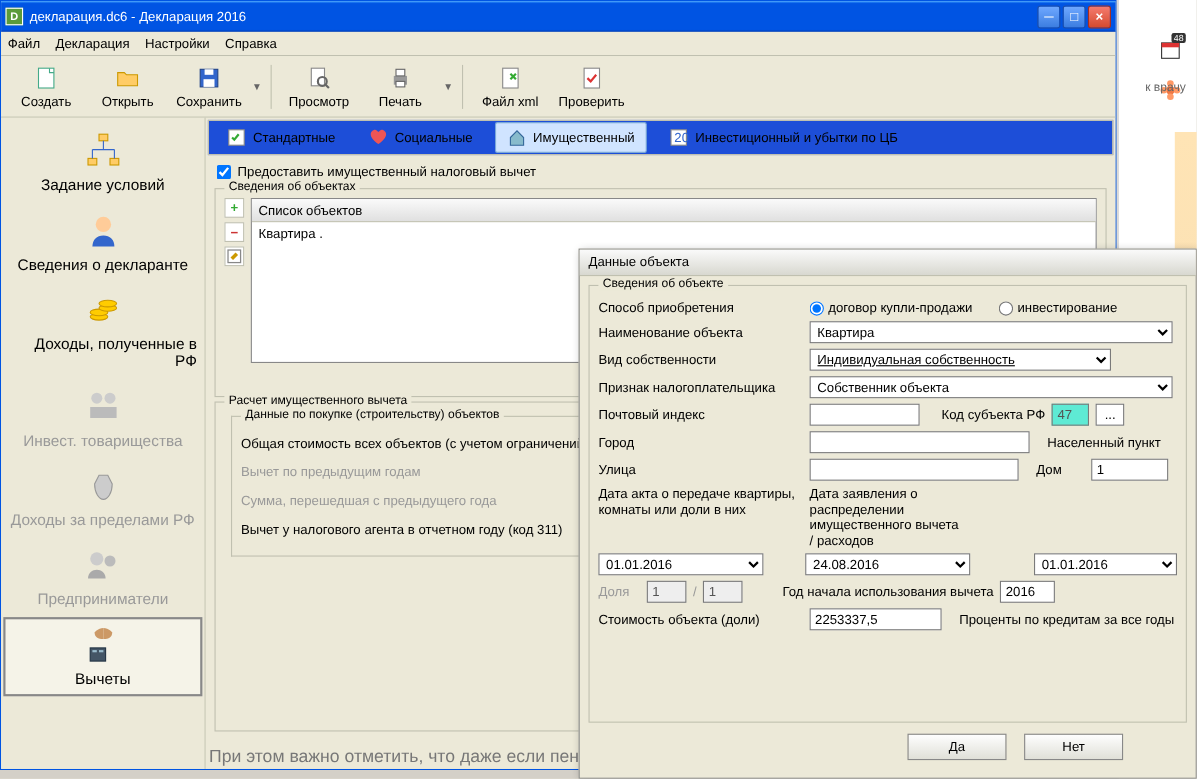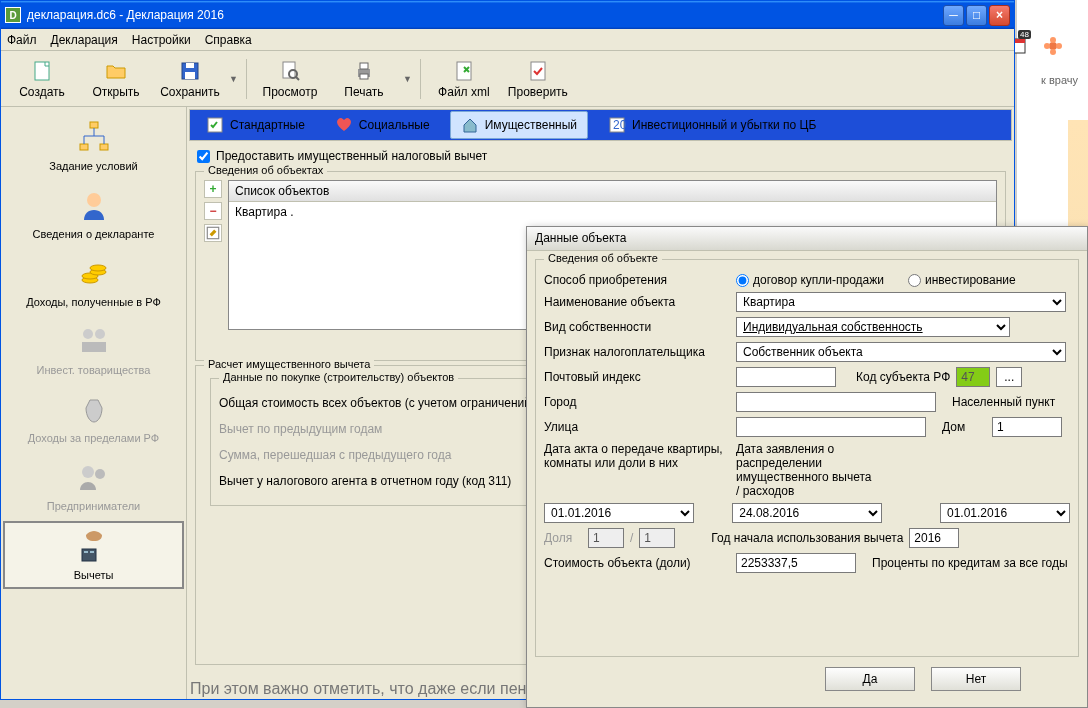--- a/index.html
+++ b/index.html
@@ -20,21 +20,21 @@
 .tbtn { display: flex; flex-direction: column; align-items: center; justify-content: center; min-width: 70px; height: 52px; cursor: pointer; border: 1px solid transparent; border-radius:2px; }
 .tbtn .ico { width: 24px; height: 24px; margin-bottom: 2px; }
 .tsep { width:1px; height:40px; background:#c0c0b0; margin:0 4px; }
 
 .content { display: flex; height: calc(100% - 28px - 22px - 56px); }
 .sidebar { width: 186px; background: #ece9d8; border-right: 1px solid #c0c0b0; padding: 6px 2px; }
 .sbitem { display: flex; flex-direction: column; align-items: center; padding: 6px 4px; cursor: pointer; border: 1px solid transparent; margin-bottom:2px; }
 .sbitem.sel { border: 2px solid #888; background:#f5f3e8; }
 .sbitem.disabled { color: #999; }
 .sbitem .sbico { width: 36px; height: 36px; margin-bottom: 4px; }
-.sbitem .sblbl { text-align:left; font-size:11px; }
+.sbitem .sblbl { text-align:right; font-size:14px; }
 
 .main { flex: 1; background: #ece9d8; padding: 2px; position:relative; }
 .tabstrip { height: 32px; display: flex; align-items: center; gap: 10px; padding: 0 6px; border: 1px solid #c0c0b0; background:#1d4ed8; margin-bottom:4px;}
 .tab { display: flex; align-items: center; gap: 6px; padding: 4px 10px; cursor: pointer; }
 .tab.sel { background: #d0e4ff; border: 1px solid #7aa8d8; border-radius:2px; }
 .tabico { width:18px; height:18px; }
 
 .checkrow { display:flex; align-items:flex-end; padding:4px 8px; gap:6px; }
 .groupbox { border: 1px solid #c0c0b0; margin: 4px 6px; padding: 8px; position:relative; }
 .groupbox > .gtitle { position:absolute; top:-8px; left:8px; background:#ece9d8; padding:0 4px; font-size:11px; }
@@ -66,21 +66,21 @@
 .bgstrip { position:absolute; right:0; top:0; width:72px; height:708px; background:#fff; border-left:1px solid #ccc; }
 .bgicon { width:20px; height:20px; margin:6px; }
 .footnote { position:absolute; left:190px; top:680px; color:#777; font-size:16px; }
 
 svg { display:block; }
 </style>
 </head>
 <body>
 
 <div class="bgstrip">
-  <div style="position:absolute;top:30px;right:19px;display:flex;gap:4px;">
+  <div style="position:absolute;top:30px;right:8px;display:flex;gap:4px;flex-direction:column;">
     <div class="bgicon" style="position:relative;">
       <svg viewBox="0 0 20 20">
           <rect x="2" y="3" width="16" height="14" fill="#fff" stroke="#333"></rect>
           <rect x="2" y="3" width="16" height="4" fill="#d33"></rect>
         </svg>
       <span style="position:absolute;top:-6px;right:-4px;background:#333;color:#fff;font-size:8px;padding:0 2px;border-radius:2px;">48</span>
     </div>
     <div class="bgicon">
         <svg viewBox="0 0 20 20">
           <circle cx="10" cy="10" r="4" fill="#e74"></circle>
@@ -349,21 +349,21 @@
 
       <div class="frow">
         <span class="flbl">Признак налогоплательщика</span>
         <select class="fselect" style="width:330px;"><option>Собственник объекта</option></select>
       </div>
 
       <div class="frow">
         <span class="flbl">Почтовый индекс</span>
         <input type="text" class="finput" style="width: 100px;" value="">
         <span style="margin-left:14px;">Код субъекта РФ</span>
-        <input type="text" class="finput" style="width: 34px; background: #84cc16;" disabled="" value="47">
+        <input type="text" class="finput" style="width: 34px; background: #5eead4;" disabled="" value="47">
         <button class="finput" style="width:26px;cursor:pointer;">...</button>
       </div>
 
       <div class="frow">
         <span class="flbl">Город</span>
         <input type="text" class="finput" style="width: 200px;" value="">
         <span style="margin-left:10px;">Населенный пункт</span>
       </div>
 
       <div class="frow">

